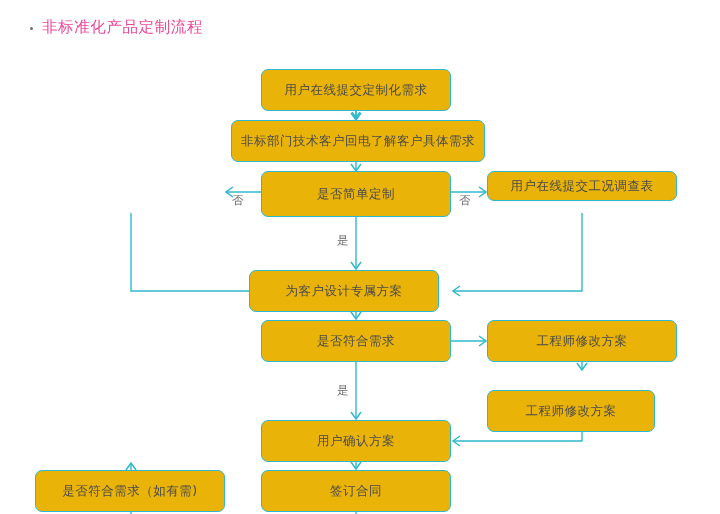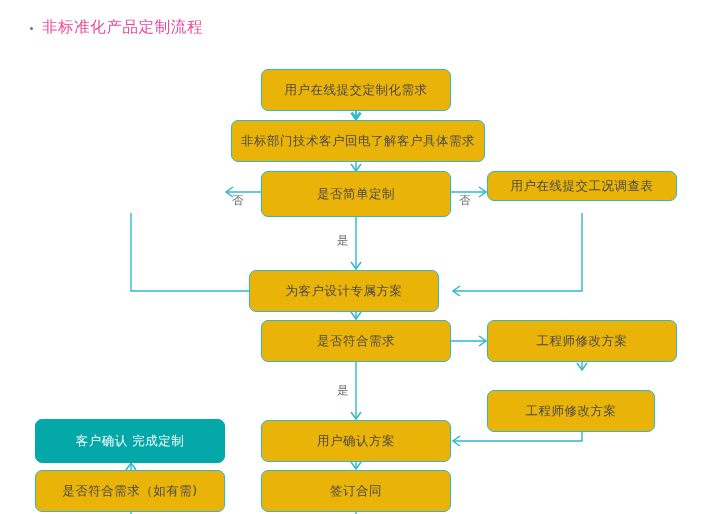--- a/index.html
+++ b/index.html
@@ -215,23 +215,20 @@
   </div>
 
   <div class="node" style="left:487px; top:320px; width:190px; height:42px;">
     <span>工程师修改方案</span>
   </div>
 
   <div class="node" style="left:487px; top:390px; width:168px; height:42px;">
     <span>工程师修改方案</span>
   </div>
 
-  <div class="node filled" style="left:35px; top:419px; width:190px; height:44px;">
-    <span>客户确认 完成定制</span>
-  </div>
 
   <div class="node" style="left:35px; top:470px; width:190px; height:42px;">
     <span>是否符合需求（如有需)</span>
   </div>
 
   <div class="node" style="left:261px; top:470px; width:190px; height:42px;">
     <span>签订合同</span>
   </div>
 
   <div class="node" style="left:261px; top:420px; width:190px; height:42px;">

